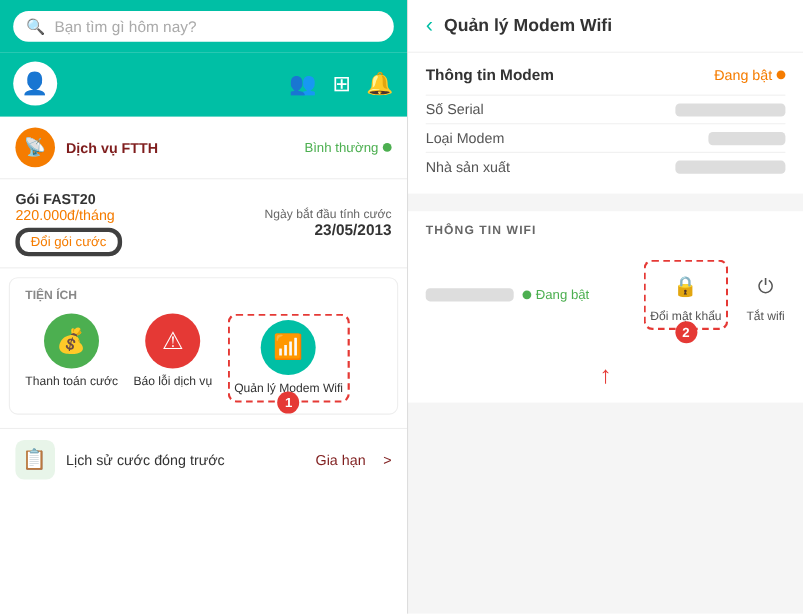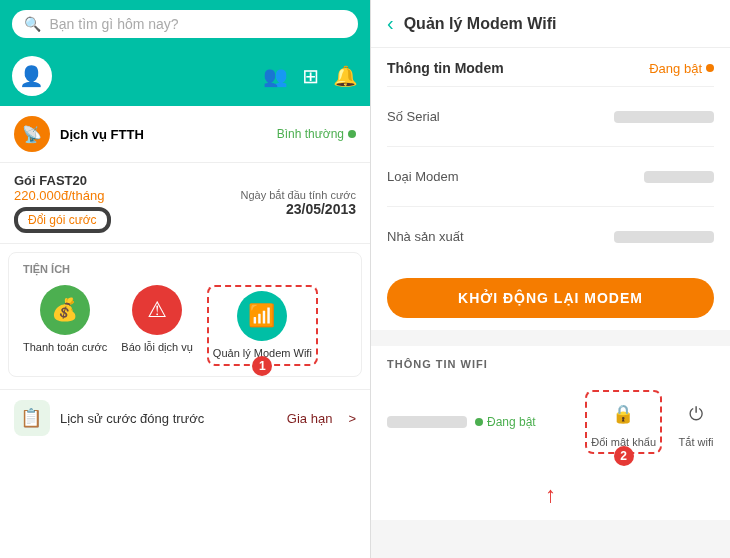--- a/index.html
+++ b/index.html
@@ -88,21 +88,21 @@
       background: #f57c00;
       display: flex;
       align-items: center;
       justify-content: center;
       color: #fff;
       font-size: 16px;
     }
     .service-name {
       font-size: 13px;
       font-weight: bold;
-      color: #000000;
+      color: #7f1d1d;
     }
     .service-status {
       font-size: 12px;
       color: #4caf50;
       display: flex;
       align-items: center;
       gap: 4px;
     }
     .dot-green {
       width: 8px; height: 8px; border-radius: 50%; background: #4caf50; display: inline-block;
@@ -304,21 +304,21 @@
       gap: 4px;
     }
     .dot-orange {
       width: 8px; height: 8px; border-radius: 50%; background: #f57c00; display: inline-block;
     }
 
     .info-row {
       display: flex;
       justify-content: space-between;
       align-items: center;
-      padding: 22px 0;
+      padding: 5px 0;
       border-top: 1px solid #f0f0f0;
     }
     .info-label {
       font-size: 13px;
       color: #555;
     }
     .info-value-blur {
       width: 100px;
       height: 12px;
       background: #ddd;
@@ -541,21 +541,20 @@
     </div>
     <div class="info-row">
       <span class="info-label">Loại Modem</span>
       <div class="info-value-blur-sm"></div>
     </div>
     <div class="info-row">
       <span class="info-label">Nhà sản xuất</span>
       <div class="info-value-blur"></div>
     </div>
 
-    <button class="restart-btn">KHỞI ĐỘNG LẠI MODEM</button>
   </div>
 
   <div class="wifi-info-section">
     <div class="wifi-section-title">THÔNG TIN WIFI</div>
 
     <div class="wifi-row">
       <div class="wifi-left">
         <div class="wifi-name-blur"></div>
         <div class="wifi-status">
           <span class="dot-green"></span>

